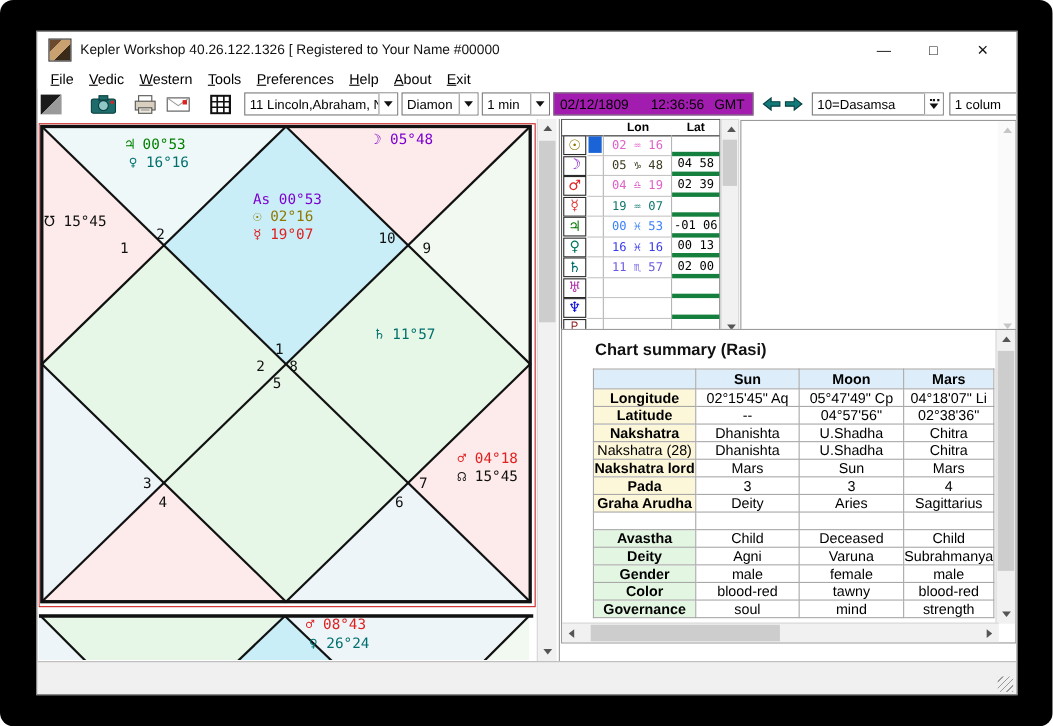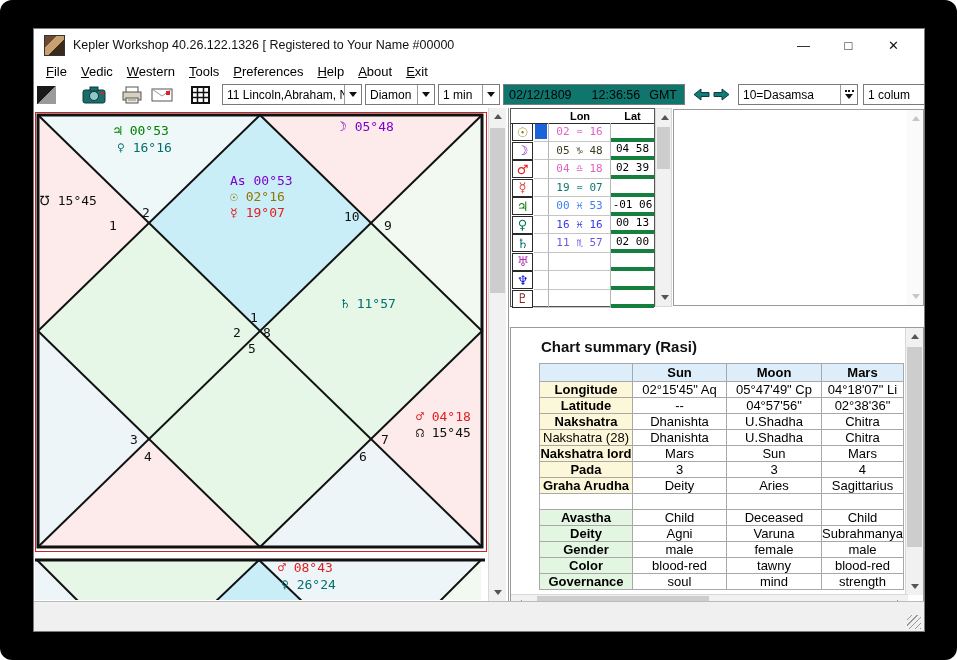--- a/index.html
+++ b/index.html
@@ -20,21 +20,21 @@
   .menu-item::first-letter{text-decoration:underline;}
 
   
   #toolbar{position:absolute;left:1px;top:52px;width:889px;height:28px;background:#fff;overflow:hidden;}
   .tico{position:absolute;top:5px;width:19px;height:18px;}
   .combo{position:absolute;top:3px;height:21px;background:#fff;border:1px solid #7a7a7a;box-sizing:border-box;display:flex;align-items:center;font-size:12px;color:#000;}
   .combo .txt{padding-left:4px;flex:1;white-space:nowrap;overflow:hidden;}
   .combo .btn{width:16px;height:100%;border-left:1px solid #9a9a9a;display:flex;align-items:center;justify-content:center;background:#fff;flex:none;}
   .tri-down{width:0;height:0;border-left:4px solid transparent;border-right:4px solid transparent;border-top:5px solid #111;}
   .spin-dots{width:9px;border-top:2px dotted #111;margin-bottom:2px;}
-  .field{position:absolute;top:3px;height:21px;background:#0f766e;border:1px solid #7a7a7a;box-sizing:border-box;display:flex;align-items:center;font-size:12.5px;color:#000;}
+  .field{position:absolute;top:3px;height:21px;background:#a21caf;border:1px solid #7a7a7a;box-sizing:border-box;display:flex;align-items:center;font-size:12.5px;color:#000;}
   .navarrow{position:absolute;top:6px;width:17px;height:15px;}
 
   
   #main{position:absolute;left:1px;top:79px;width:889px;height:493px;background:#fff;overflow:hidden;}
 
   #chartbox{position:absolute;left:0;top:4px;width:452px;height:440px;border:1px solid #c22;box-sizing:border-box;}
   #chart2box{position:absolute;left:0;top:450px;width:452px;height:42px;overflow:hidden;}
   svg text{font-family:"DejaVu Sans Mono","DejaVu Sans",monospace;font-size:13px;}
   svg text.num{font-size:13px;fill:#111;}
 
@@ -57,21 +57,21 @@
   .c-glyph{left:0;width:23px;font-family:"DejaVu Sans",sans-serif;font-size:13px;}
   .c-glyph .box{width:19px;height:16px;border:1px solid #2a2a2a;display:flex;align-items:center;justify-content:center;background:#fff;}
   .c-sel{left:23px;width:15px;border-right:1px solid #b5b5b5;border-bottom:1px solid #c5c5c5;}
   .c-lon{left:38px;width:62px;border-right:1px solid #b5b5b5;border-bottom:1px solid #c5c5c5;white-space:pre;}
   .c-lat{left:100px;width:43px;border-bottom:4px solid #15803d;white-space:pre;}
   #phead{position:absolute;left:0;top:0;width:143px;height:14px;border-bottom:1px solid #2a2a2a;font-family:"Liberation Sans",sans-serif;font-weight:bold;font-size:12.5px;}
   .selblue{width:12px;height:15px;background:#1b64d8;}
 
   #whitepanel{position:absolute;left:164px;top:1px;width:251px;height:197px;border:1px solid #9a9a9a;background:#fff;box-sizing:border-box;}
 
-  #sumpanel{position:absolute;left:1px;top:219px;width:414px;height:286px;border:1px solid #9a9a9a;background:#fff;box-sizing:border-box;overflow:hidden;}
+  #sumpanel{position:absolute;left:1px;top:191px;width:414px;height:286px;border:1px solid #9a9a9a;background:#fff;box-sizing:border-box;overflow:hidden;}
   #sumtitle{position:absolute;left:30px;top:10px;font-size:15px;font-weight:bold;color:#111;}
   #sumtable{position:absolute;left:28px;top:35px;border-collapse:collapse;font-size:13px;color:#000;table-layout:fixed;}
   #sumtable td,#sumtable th{border:1px solid #a8a8a8;text-align:center;padding:0;height:15px;overflow:hidden;white-space:nowrap;}
   #sumtable th{height:17px;background:#ddeefa;font-weight:bold;}
   .lab1{background:#fdf7d9;}
   .lab2{background:#e2f6e2;}
   .labb{font-weight:bold;}
   .blankrow td{border-left:none;border-right:none;height:11px;}
   .blankrow td:nth-child(n+2){border:1px solid #a8a8a8;}
 
@@ -283,21 +283,21 @@
                 </div>
                 <div class="pcell c-sel"></div>
                 <div class="pcell c-lon" style="color:#3c3c20">05 ♑ 48</div>
                 <div class="pcell c-lat">04 58</div>
               </div>
               <div class="prow" style="top: 51px;">
                 <div class="pcell c-glyph">
                   <div class="box" style="color:#e02020">♂</div>
                 </div>
                 <div class="pcell c-sel"></div>
-                <div class="pcell c-lon" style="color:#e060c8">04 ♎ 18</div>
+                <div class="pcell c-lon" style="color:#e060c8">04 ♎ 19</div>
                 <div class="pcell c-lat">02 39</div>
               </div>
               <div class="prow" style="top: 69.5px;">
                 <div class="pcell c-glyph">
                   <div class="box" style="color:#e03838">☿</div>
                 </div>
                 <div class="pcell c-sel"></div>
                 <div class="pcell c-lon" style="color:#0f766e">19 ♒ 07</div>
                 <div class="pcell c-lat"></div>
               </div>

